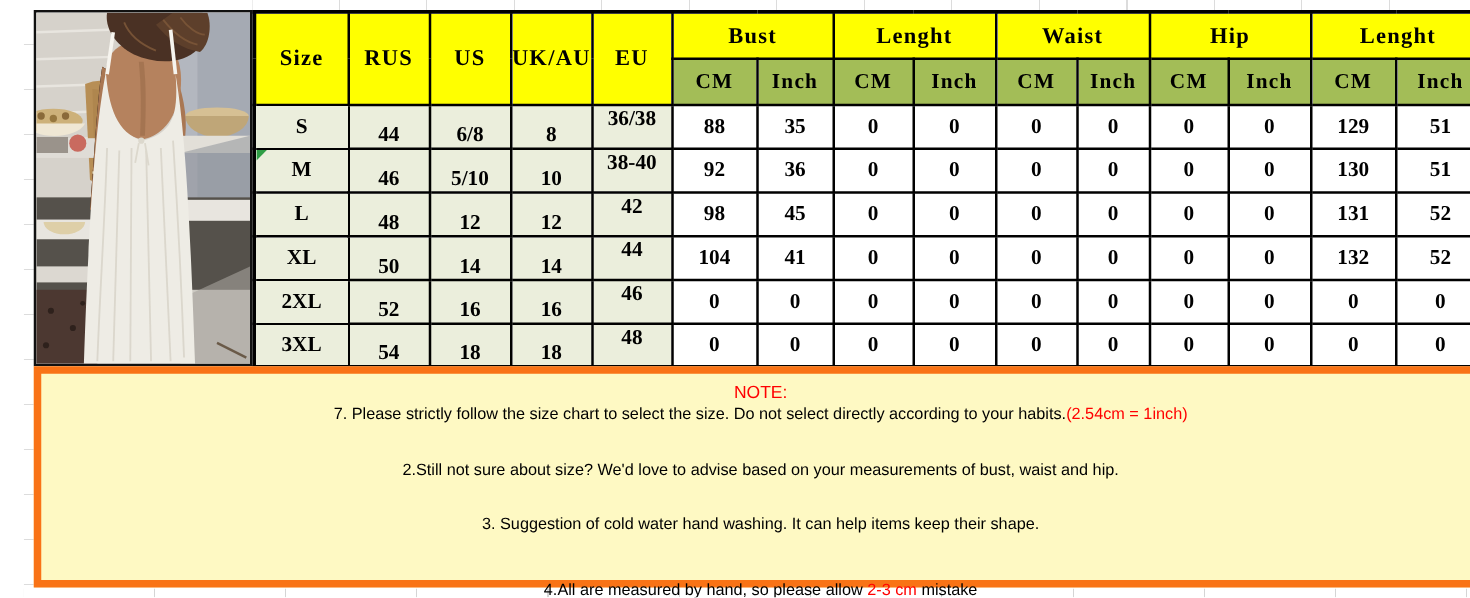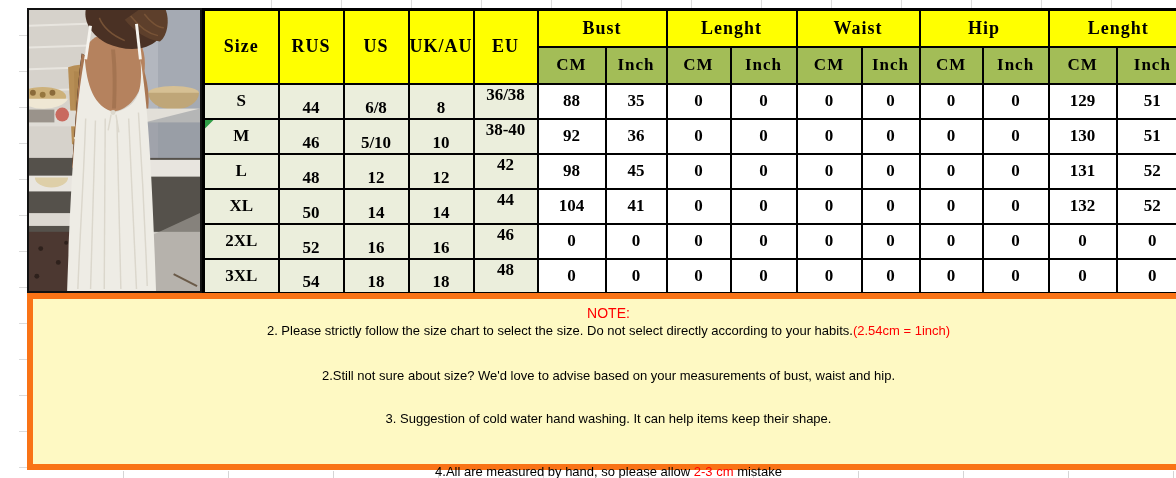--- a/index.html
+++ b/index.html
@@ -285,19 +285,19 @@
           <td class="c11">0</td>
           <td class="c12">0</td>
           <td class="c13">0</td>
           <td class="c14">0</td>
         </tr>
       </tbody>
   </table>
 
   <div class="notes">
     <div class="note-line note-title">NOTE:</div>
-    <div class="note-line note-1"><span>2. Please strictly follow the size chart to select the size. Do not select directly according to your habits.</span><span class="red">(2.54cm = 1inch)</span></div>
+    <div class="note-line note-1"><span>7. Please strictly follow the size chart to select the size. Do not select directly according to your habits.</span><span class="red">(2.54cm = 1inch)</span></div>
     <div class="note-line note-2">2.Still not sure about size? We'd love to advise based on your measurements of bust, waist and hip.</div>
     <div class="note-line note-3">3. Suggestion of cold water hand washing. It can help items keep their shape.</div>
     <div class="note-line note-4"><span>4.All are measured by hand, so please allow </span><span class="red">2-3 cm</span><span> mistake</span></div>
   </div>
 
 </div>
 
 </body></html>

